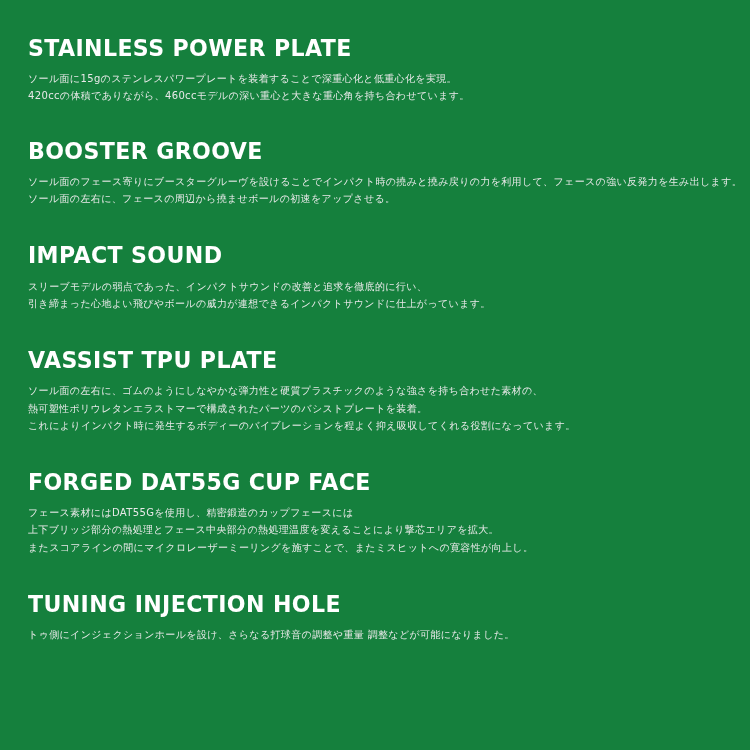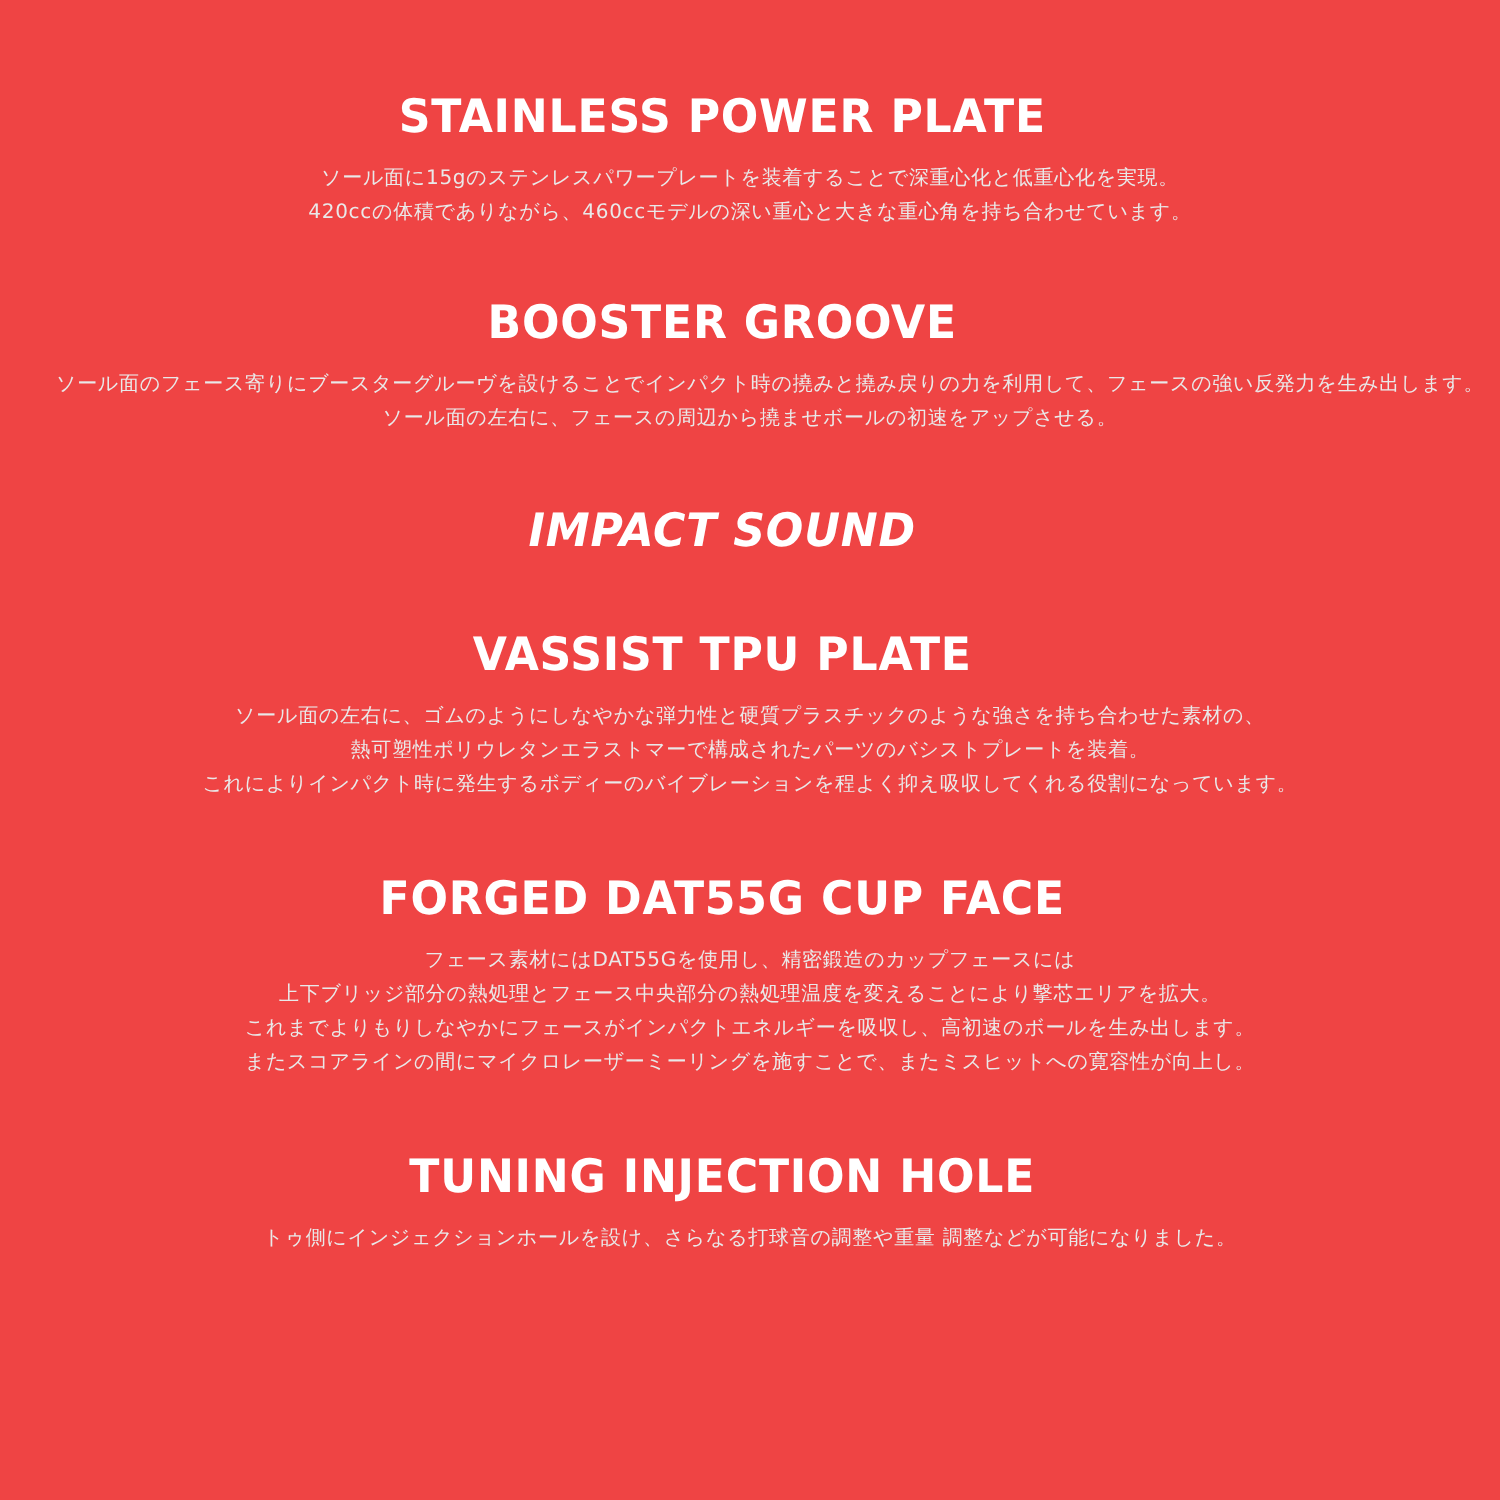--- a/index.html
+++ b/index.html
@@ -10,25 +10,24 @@
   body {
     width: 750px;
     height: 750px;
     overflow: hidden;
     font-family: "Liberation Sans", sans-serif;
     color: #ffffff;
   }
   .page {
     width: 750px;
     height: 750px;
-    background: #ef4444;
+    background: #15803d;
     box-sizing: border-box;
-    padding: 35px 28px 10px 28px;
+    padding: 24px 28px 10px 28px;
     position: relative;
-    text-align: center;
   }
   .section {
     margin-bottom: 26px;
   }
   .section:last-child {
     margin-bottom: 0;
   }
   .sec-title {
     font-family: "DejaVu Sans", sans-serif;
     font-weight: bold;
@@ -50,21 +49,21 @@
     font-family: "DejaVu Sans", sans-serif;
     font-size: 10px;
     line-height: 1.72;
     color: #e9e9e9;
     letter-spacing: 0.35px;
     white-space: nowrap;
   }
   
   .s1 { margin-top: 12px; }
   .s2 { margin-top: 34px; }
-  .s3 { margin-top: 36px; font-style: italic; }
+  .s3 { margin-top: 36px; }
   .s4 { margin-top: 36px; }
   .s5 { margin-top: 36px; }
   .s6 { margin-top: 36px; }
 </style>
 </head>
 <body>
 
 <div class="page">
 
   <div class="section s1">
@@ -78,37 +77,40 @@
   <div class="section s2">
     <h2 class="sec-title">BOOSTER GROOVE</h2>
     <ul class="sec-body">
       <li>ソール面のフェース寄りにブースターグルーヴを設けることでインパクト時の撓みと撓み戻りの力を利用して、フェースの強い反発力を生み出します。</li>
       <li>ソール面の左右に、フェースの周辺から撓ませボールの初速をアップさせる。</li>
     </ul>
   </div>
 
   <div class="section s3">
     <h2 class="sec-title">IMPACT SOUND</h2>
+    <ul class="sec-body">
+      <li>スリーブモデルの弱点であった、インパクトサウンドの改善と追求を徹底的に行い、</li>
+      <li>引き締まった心地よい飛びやボールの威力が連想できるインパクトサウンドに仕上がっています。</li>
+    </ul>
   </div>
 
   <div class="section s4">
     <h2 class="sec-title">VASSIST TPU PLATE</h2>
     <ul class="sec-body">
       <li>ソール面の左右に、ゴムのようにしなやかな弾力性と硬質プラスチックのような強さを持ち合わせた素材の、</li>
       <li>熱可塑性ポリウレタンエラストマーで構成されたパーツのバシストプレートを装着。</li>
       <li>これによりインパクト時に発生するボディーのバイブレーションを程よく抑え吸収してくれる役割になっています。</li>
     </ul>
   </div>
 
   <div class="section s5">
     <h2 class="sec-title">FORGED DAT55G CUP FACE</h2>
     <ul class="sec-body">
       <li>フェース素材にはDAT55Gを使用し、精密鍛造のカップフェースには</li>
       <li>上下ブリッジ部分の熱処理とフェース中央部分の熱処理温度を変えることにより撃芯エリアを拡大。</li>
-      <li>これまでよりもりしなやかにフェースがインパクトエネルギーを吸収し、高初速のボールを生み出します。</li>
       <li>またスコアラインの間にマイクロレーザーミーリングを施すことで、またミスヒットへの寛容性が向上し。</li>
     </ul>
   </div>
 
   <div class="section s6">
     <h2 class="sec-title">TUNING INJECTION HOLE</h2>
     <ul class="sec-body">
       <li>トゥ側にインジェクションホールを設け、さらなる打球音の調整や重量 調整などが可能になりました。</li>
     </ul>
   </div>

